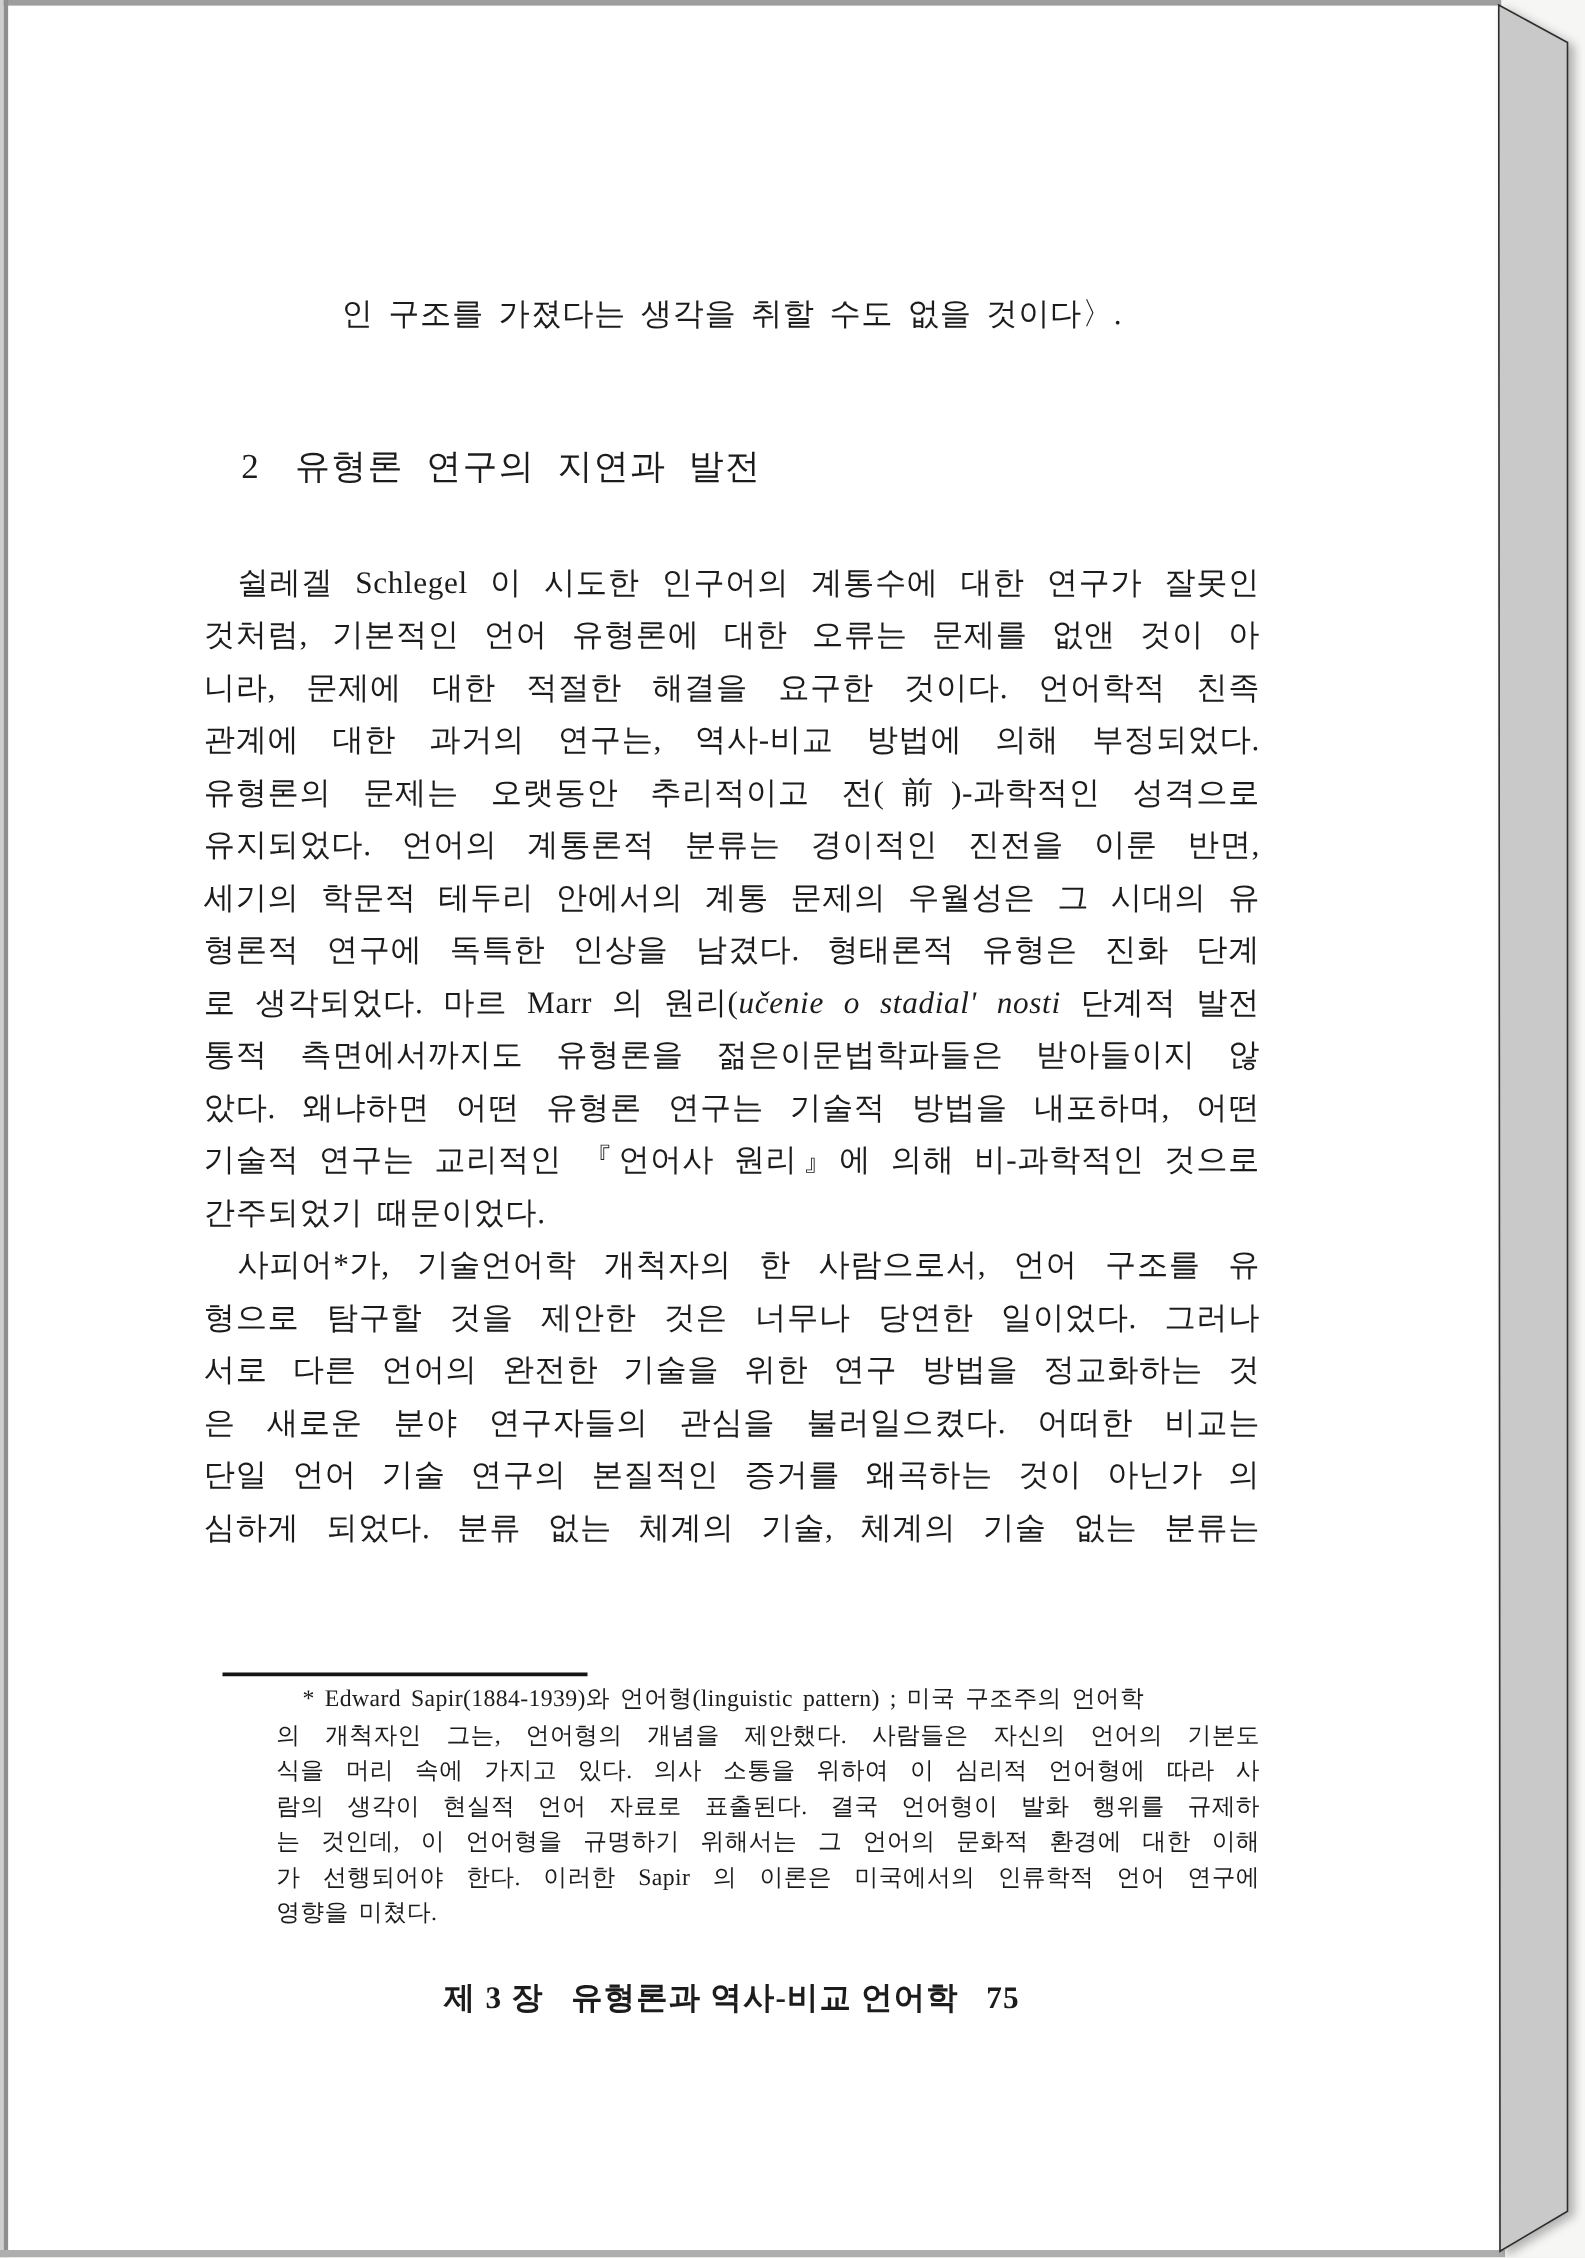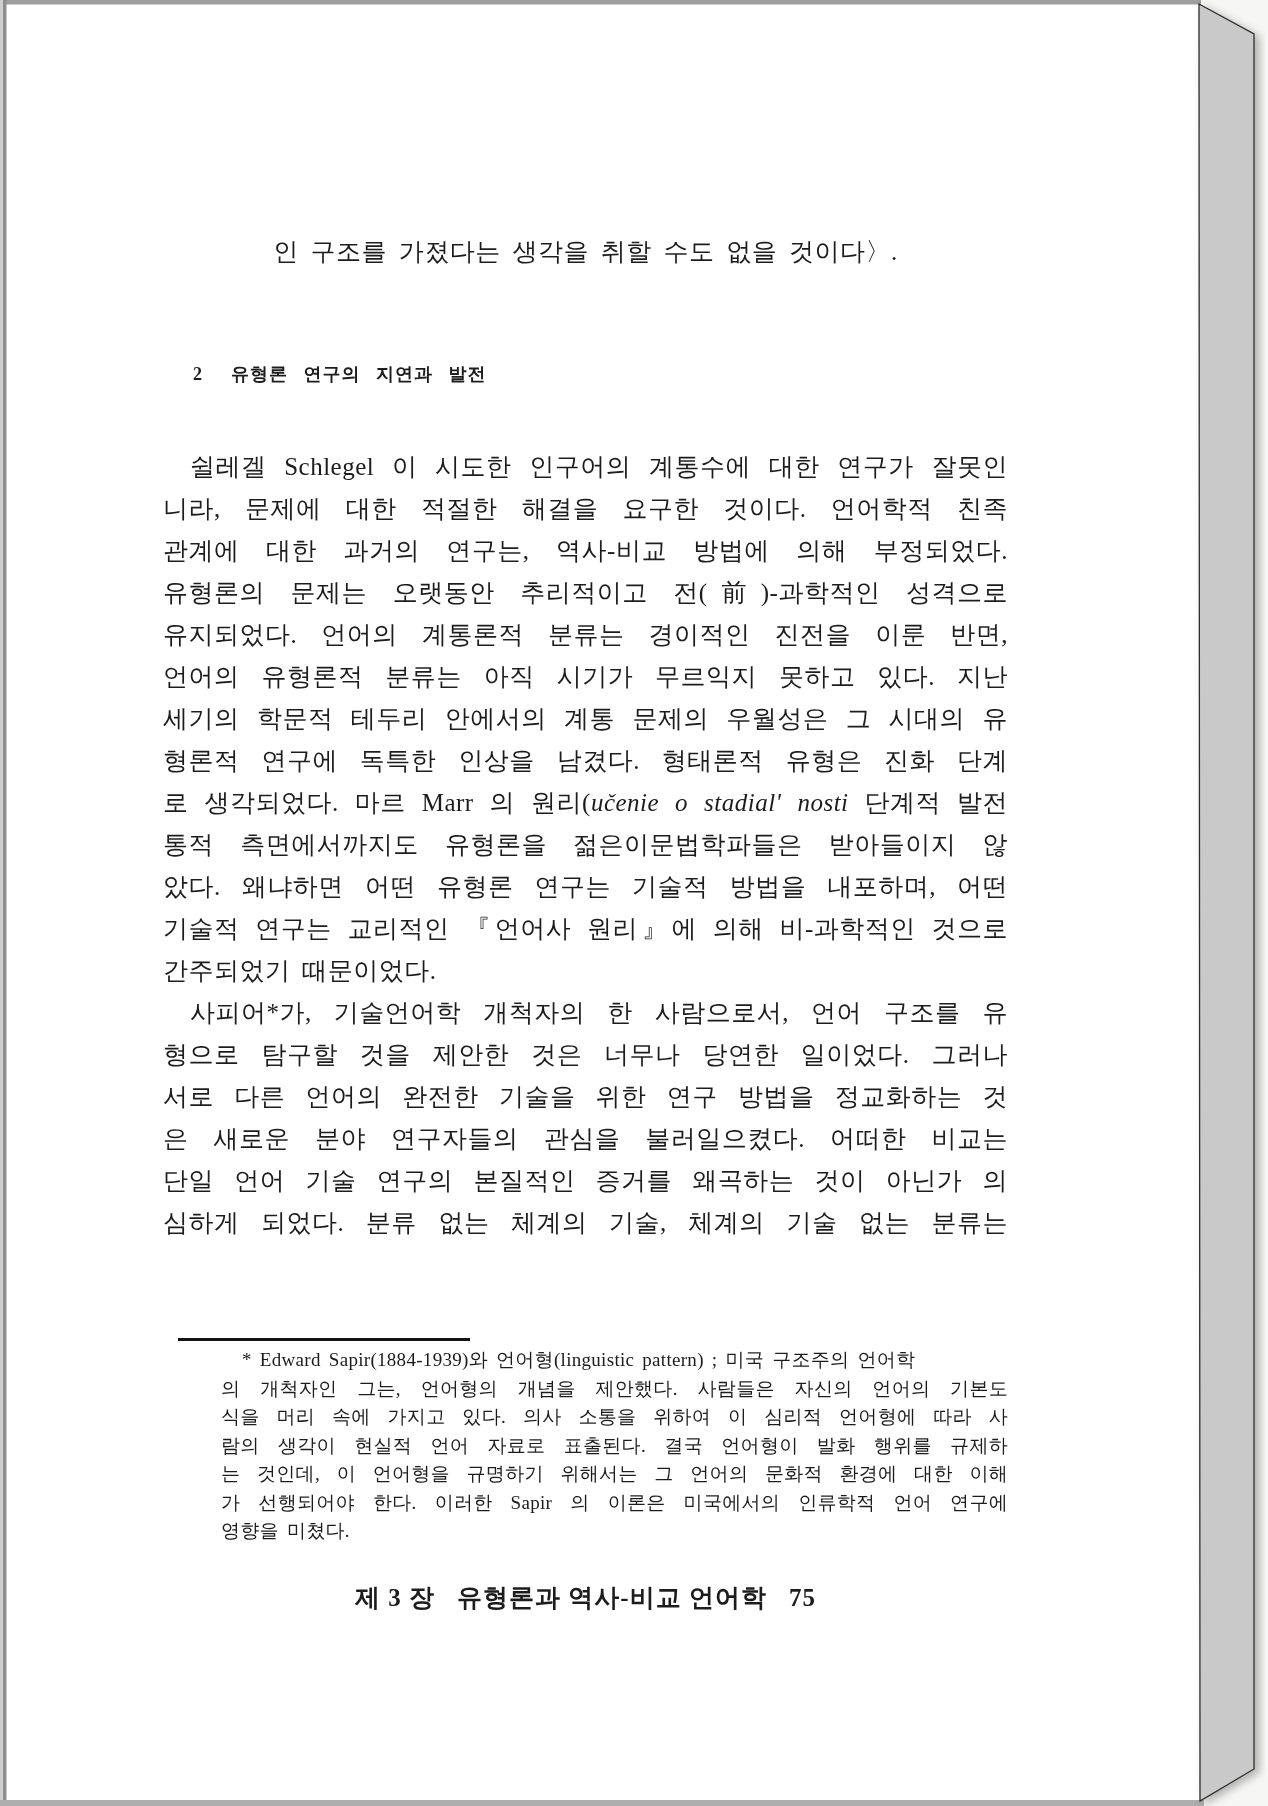--- a/index.html
+++ b/index.html
@@ -13,21 +13,21 @@
   .page{
     position:absolute;left:6px;top:4px;width:1193px;height:1797px;
     z-index:1;
   }
   .cont-line{
     position:absolute;left:157px;top:228px;width:845px;
     font-size:25px;line-height:40px;letter-spacing:0.5px;word-spacing:5px;text-align:center;
   }
   .section-heading{
     position:absolute;left:187px;top:350px;margin:0;
-    font-size:18px;font-weight:bold;line-height:40px;letter-spacing:1px;
+    font-size:28px;font-weight:normal;line-height:40px;letter-spacing:1px;
   }
   .section-heading .num{margin-right:28px;}
   .section-heading .ttl{word-spacing:10px;}
   .body-text{
     position:absolute;left:157px;top:442px;width:845px;
     font-size:25px;line-height:42px;letter-spacing:0.5px;word-spacing:5px;
   }
   .line{text-align:justify;text-align-last:justify;}
   .line.noj{text-align:center;text-align-last:left;}
   .line.ind{text-indent:27px;}
@@ -72,25 +72,25 @@
   <div class="page">
 
     <div class="cont-line">인 구조를 가졌다는 생각을 취할 수도 없을 것이다〉.</div>
 
     <h2 class="section-heading">
       <span class="num">2</span><span class="ttl">유형론 연구의 지연과 발전</span>
     </h2>
 
     <div class="body-text">
       <div class="line ind">쉴레겔 Schlegel 이 시도한 인구어의 계통수에 대한 연구가 잘못인</div>
+      <div class="line">것처럼, 기본적인 언어 유형론에 대한 오류는 문제를 없앤 것이 아</div>
       <div class="line">니라, 문제에 대한 적절한 해결을 요구한 것이다. 언어학적 친족</div>
       <div class="line">관계에 대한 과거의 연구는, 역사-비교 방법에 의해 부정되었다.</div>
       <div class="line">유형론의 문제는 오랫동안 추리적이고 전(前)-과학적인 성격으로</div>
       <div class="line">유지되었다. 언어의 계통론적 분류는 경이적인 진전을 이룬 반면,</div>
-      <div class="line">언어의 유형론적 분류는 아직 시기가 무르익지 못하고 있다. 지난</div>
       <div class="line">세기의 학문적 테두리 안에서의 계통 문제의 우월성은 그 시대의 유</div>
       <div class="line">형론적 연구에 독특한 인상을 남겼다. 형태론적 유형은 진화 단계</div>
       <div class="line"><span>로 생각되었다. 마르 Marr 의 원리(</span><span class="it">učenie o stadial' nosti</span><span> 단계적 발전</span></div>
       <div class="line">통적 측면에서까지도 유형론을 젊은이문법학파들은 받아들이지 않</div>
       <div class="line">았다. 왜냐하면 어떤 유형론 연구는 기술적 방법을 내포하며, 어떤</div>
       <div class="line">기술적 연구는 교리적인 『언어사 원리』에 의해 비-과학적인 것으로</div>
       <div class="line noj">간주되었기 때문이었다.</div>
 
       <div class="line ind">사피어*가, 기술언어학 개척자의 한 사람으로서, 언어 구조를 유</div>
       <div class="line">형으로 탐구할 것을 제안한 것은 너무나 당연한 일이었다. 그러나</div>

